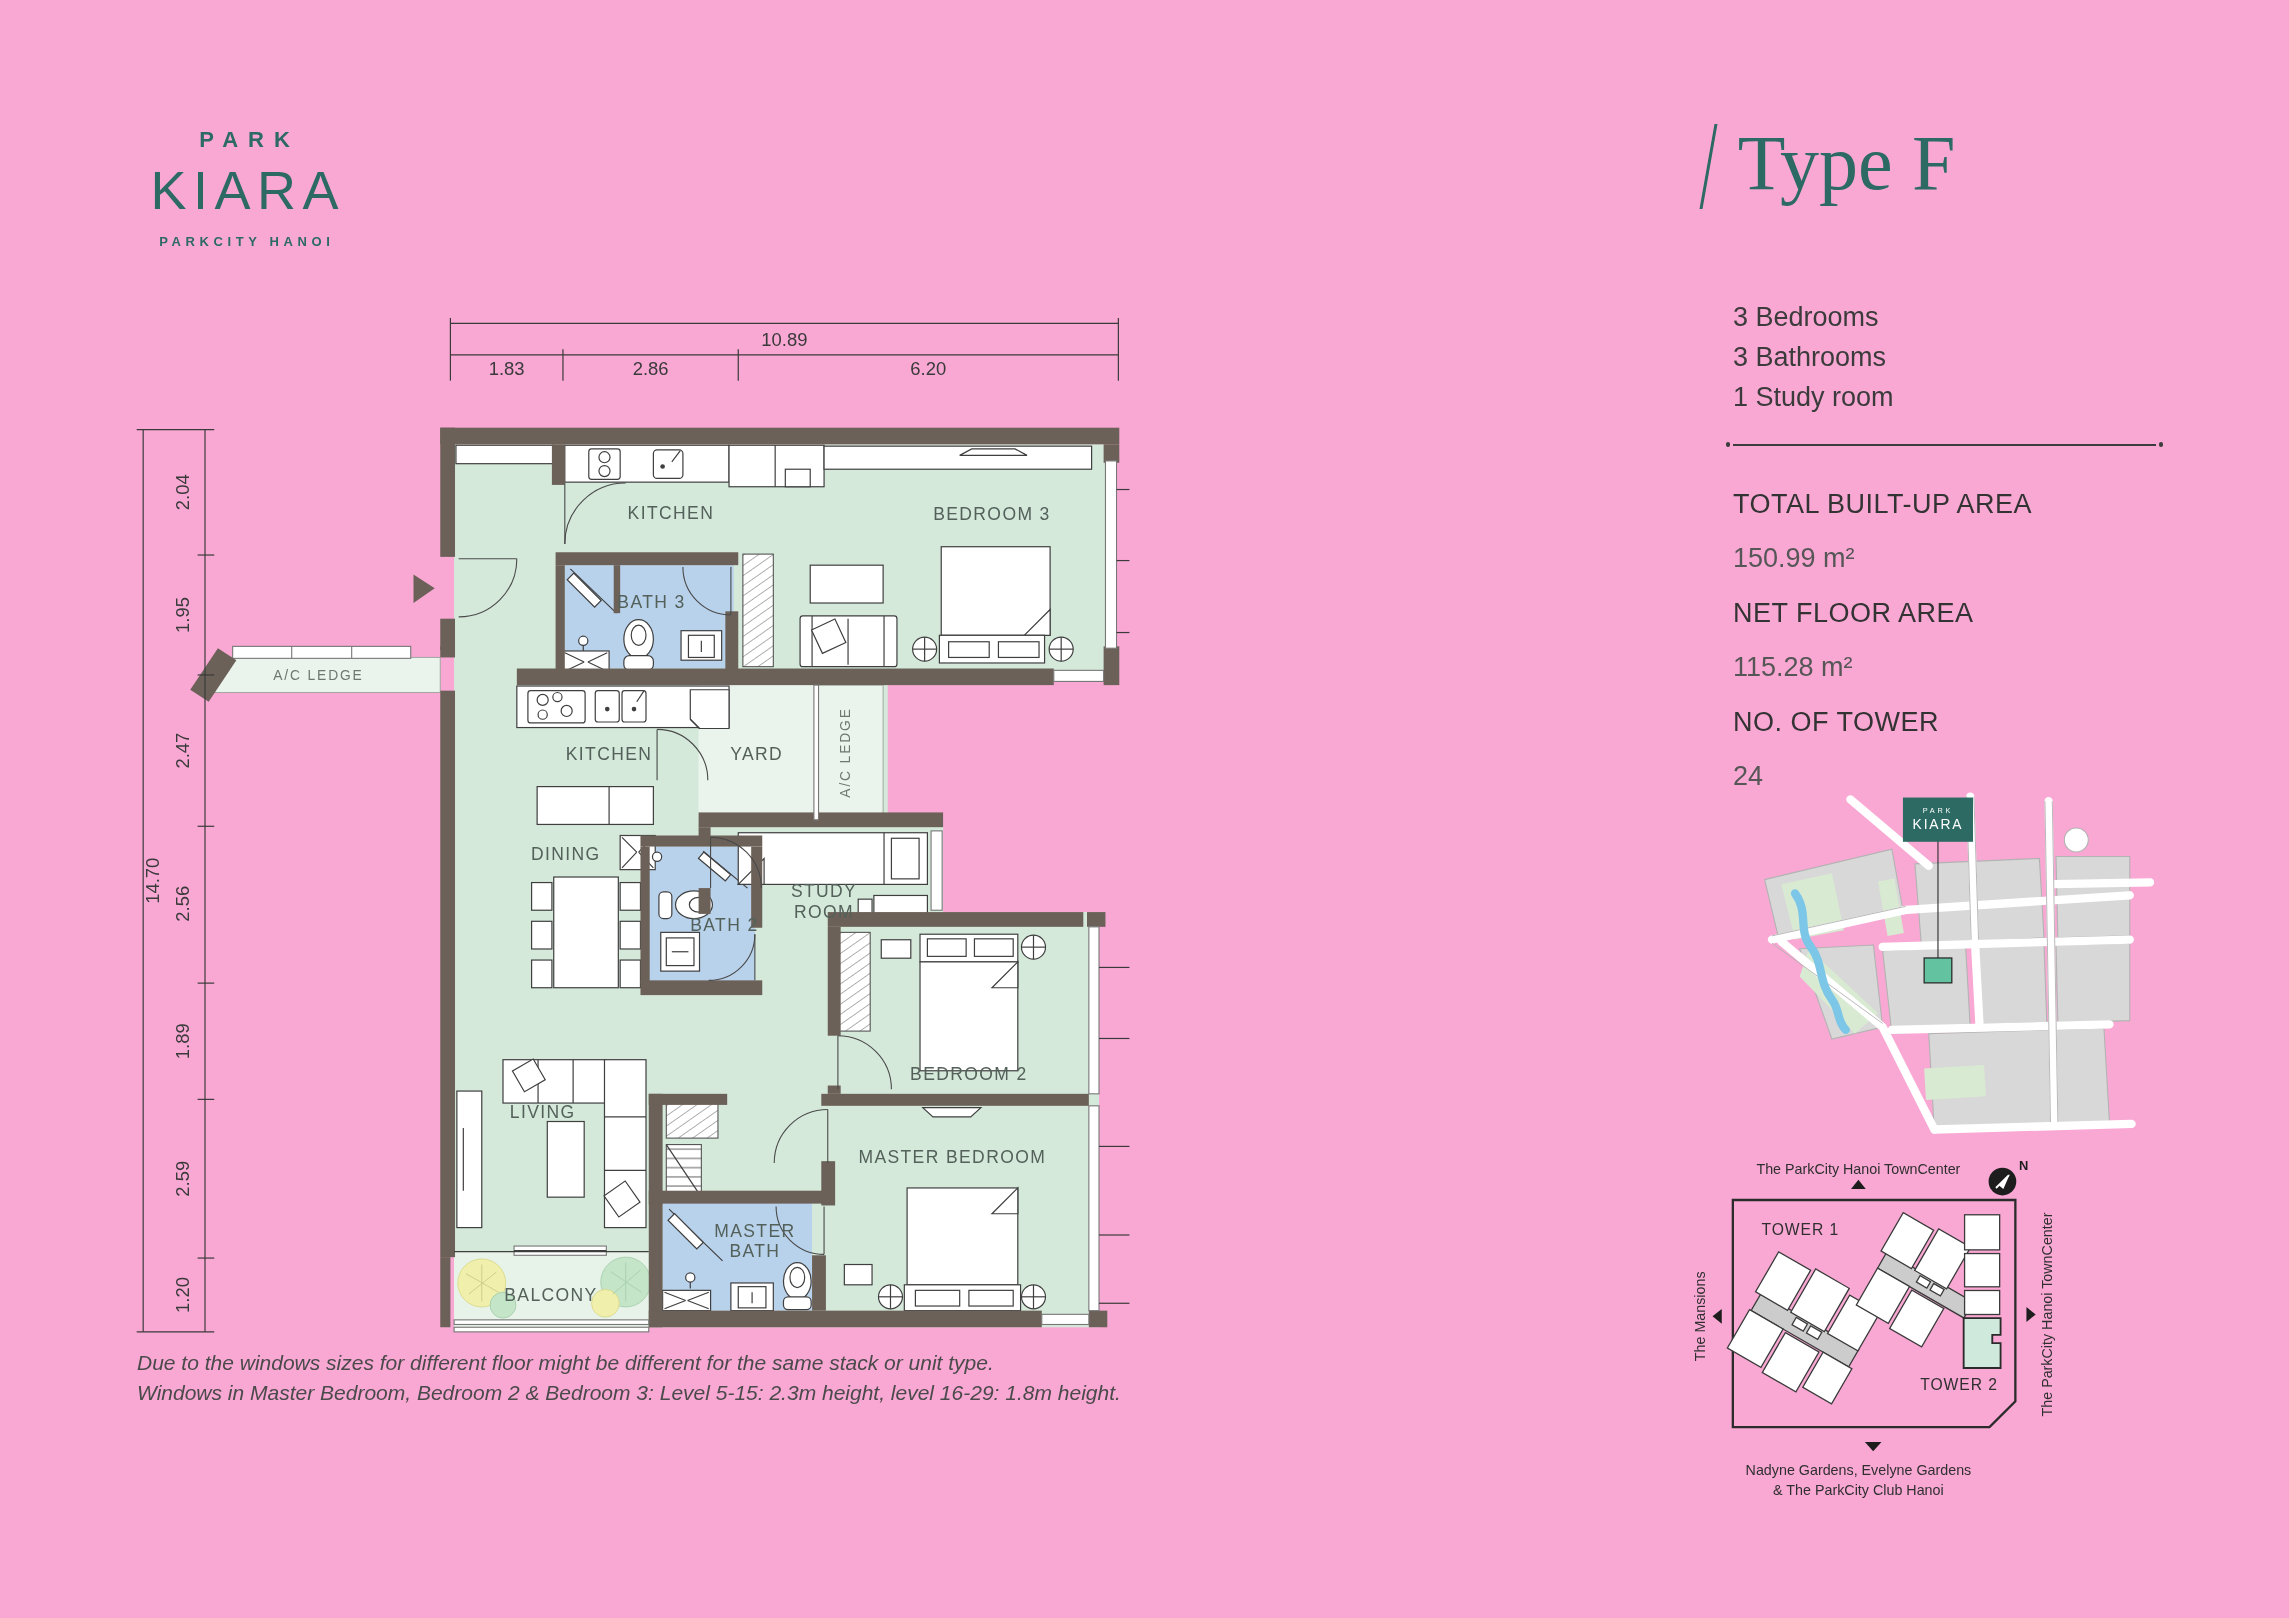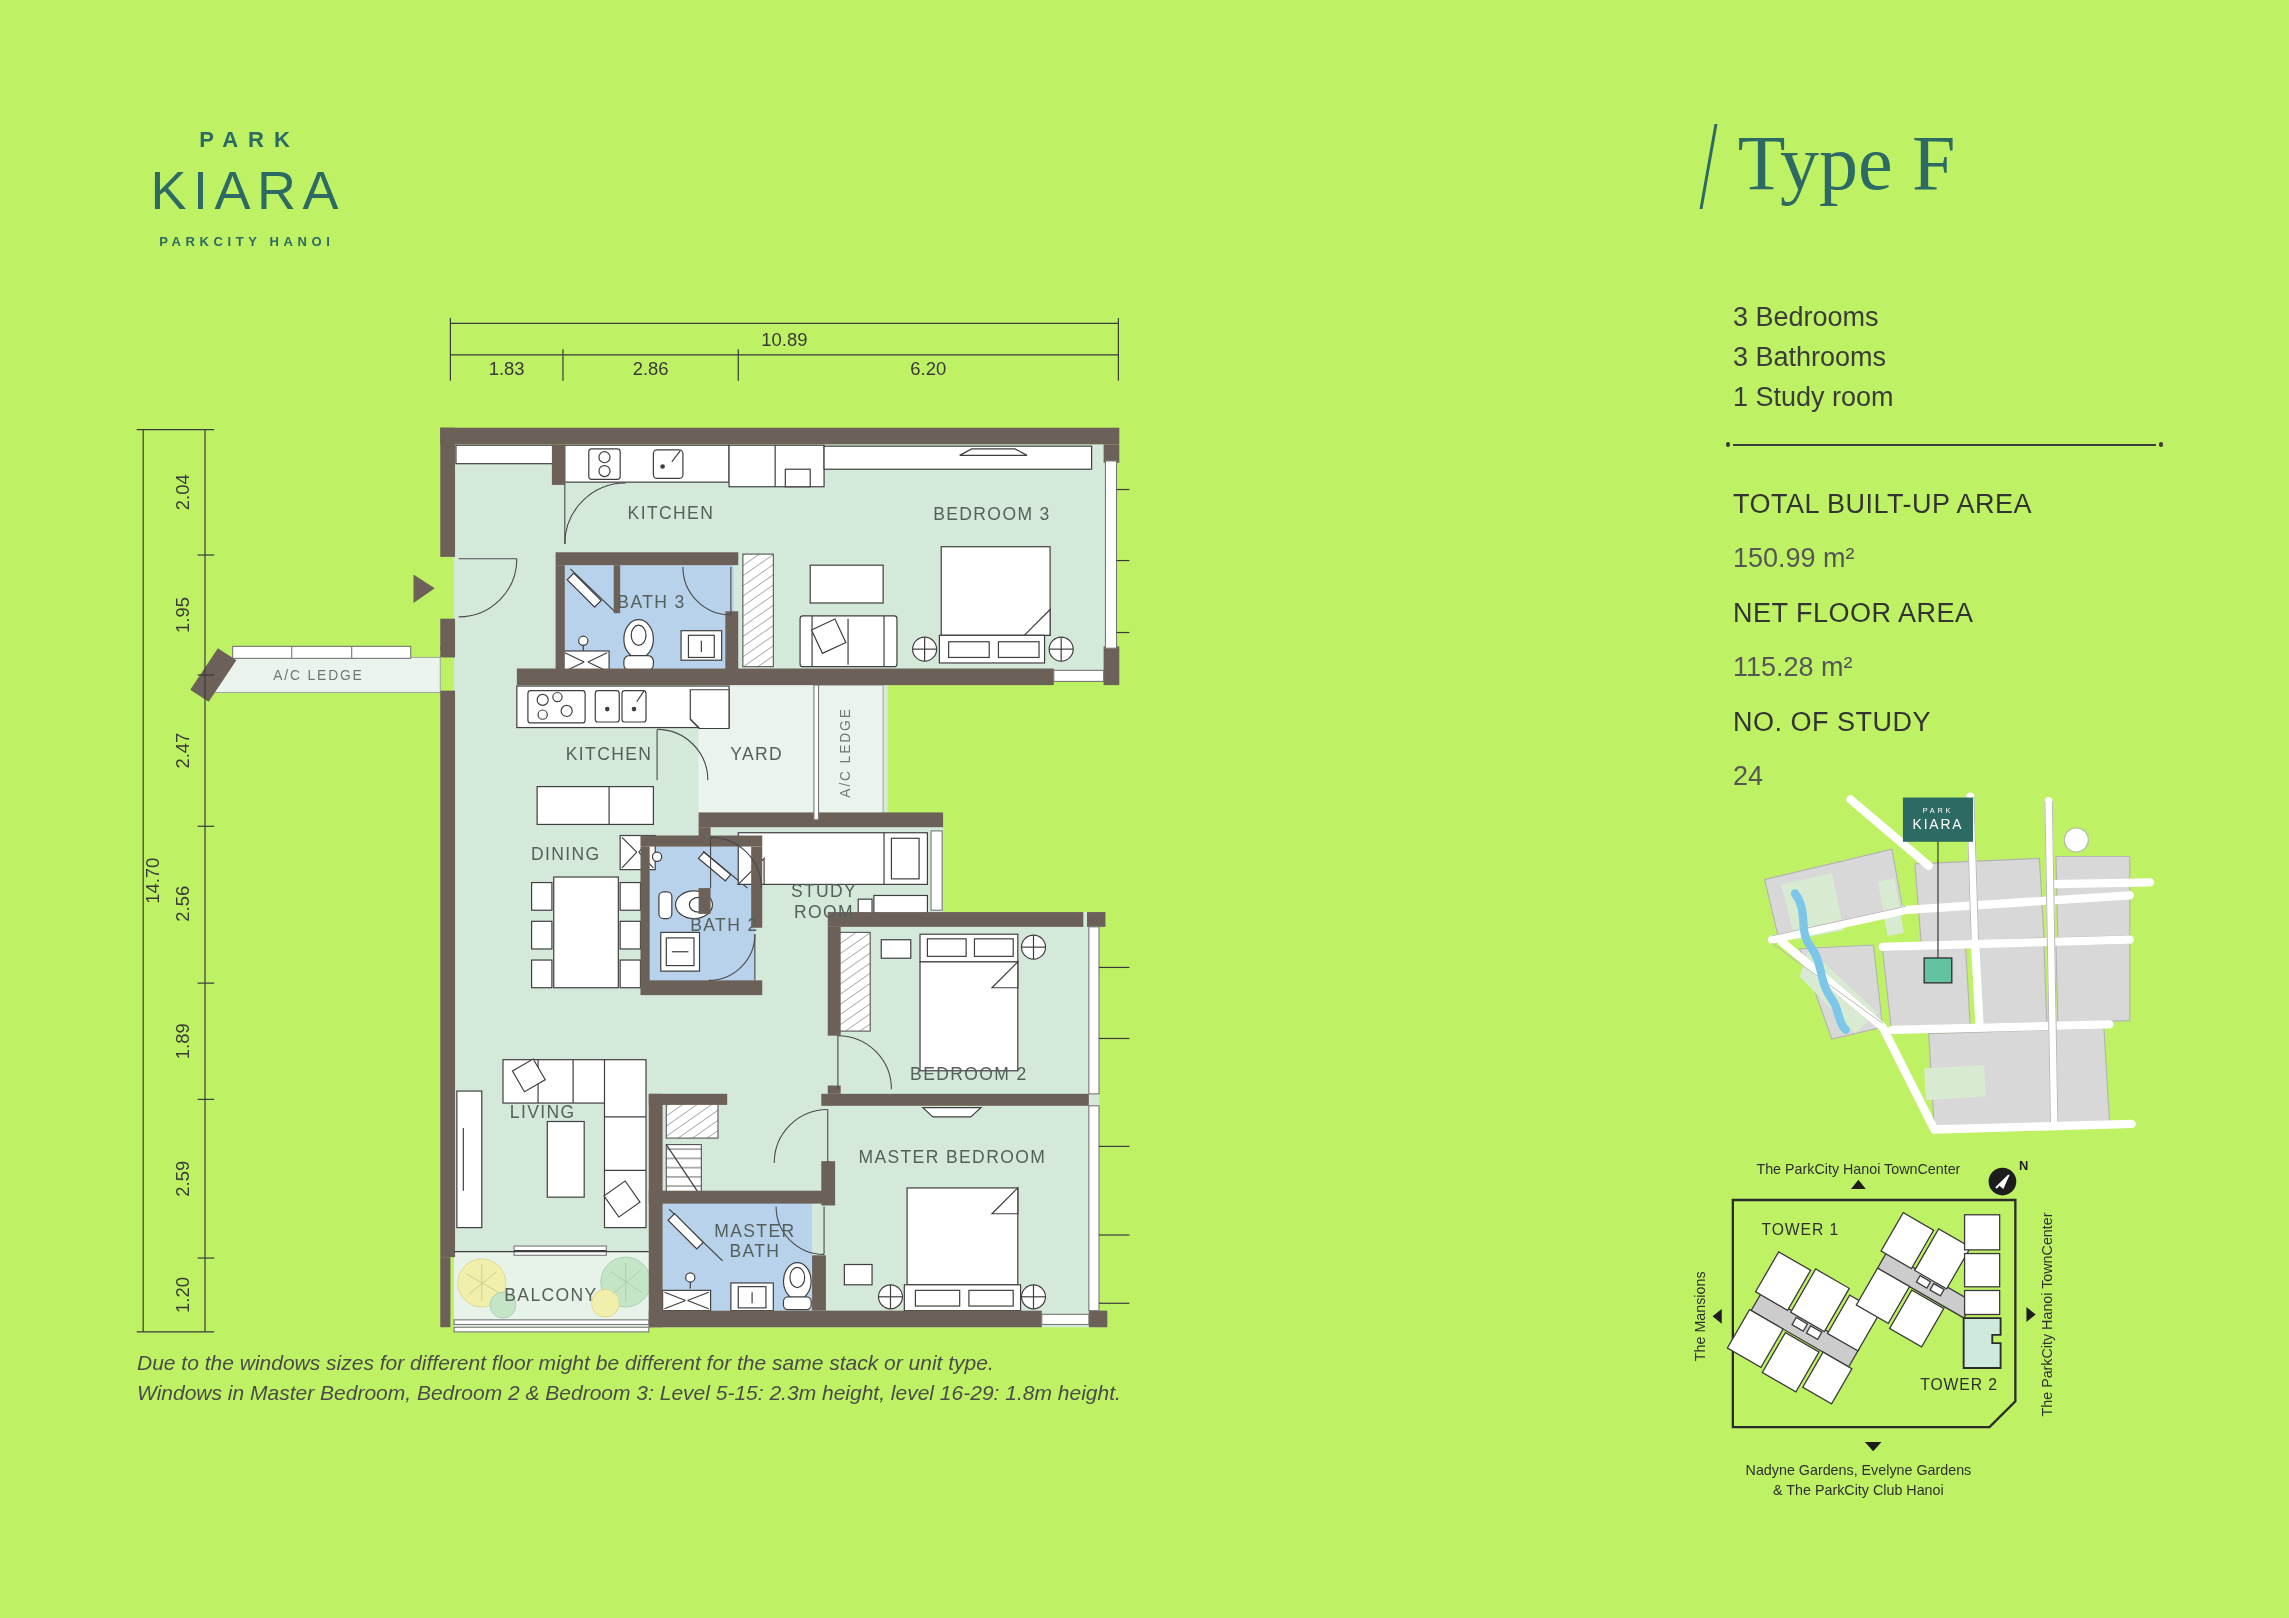--- a/index.html
+++ b/index.html
@@ -1,16 +1,16 @@
 <!DOCTYPE html>
 <html style="font-size:14.8px"><head>
 <meta charset="utf-8">
 <style>
   html,body{margin:0;padding:0;background:#ffffff;}
-  .page{position:relative;width:2290px;height:1619px;background:#bef264;overflow:hidden;
+  .page{position:relative;width:2290px;height:1619px;background:#f9a8d4;overflow:hidden;
         font-family:"Liberation Sans", sans-serif;}
   
   .brand{position:absolute;left:129px;top:127px;width:231px;text-align:center;color:#2c6a63;}
   .brand .b-top{font-size:22px;letter-spacing:10px;font-weight:600;text-indent:10px;}
   .brand .b-name{font-size:54px;letter-spacing:6.5px;font-weight:400;margin-top:5.5px;text-indent:6.5px;}
   .brand .b-sub{font-size:13px;letter-spacing:4.6px;font-weight:700;margin-top:13px;text-indent:4.6px;}
   
   .typef{position:absolute;left:1707px;top:118px;display:flex;align-items:flex-start;color:#2c6a63;}
   .typef .slash{display:inline-block;width:2.8px;height:85px;background:#2c6a63;transform:skewX(-10deg);margin-right:28px;margin-top:5.5px;}
   .typef .t-title{font-family:"Liberation Serif", serif;font-size:78px;line-height:89px;font-weight:400;}
@@ -62,21 +62,21 @@
     <div>3 Bathrooms</div>
     <div>1 Study room</div>
   </div>
   <div class="divider"></div>
 
   <div class="stats">
     <div class="stat-label">TOTAL BUILT-UP AREA</div>
     <div class="stat-value">150.99 m²</div>
     <div class="stat-label">NET FLOOR AREA</div>
     <div class="stat-value">115.28 m²</div>
-    <div class="stat-label">NO. OF STUDY</div>
+    <div class="stat-label">NO. OF TOWER</div>
     <div class="stat-value">24</div>
   </div>
 
   <svg class="plan-svg" width="1034" height="1061" viewBox="140 330 1120 1150">
 
     <defs>
       <pattern id="hatch" width="9" height="9" patternUnits="userSpaceOnUse" patternTransform="rotate(55)">
         <rect width="9" height="9" fill="#ffffff"></rect>
         <line x1="0" y1="0" x2="0" y2="9" stroke="#555" stroke-width="1"></line>
       </pattern>

